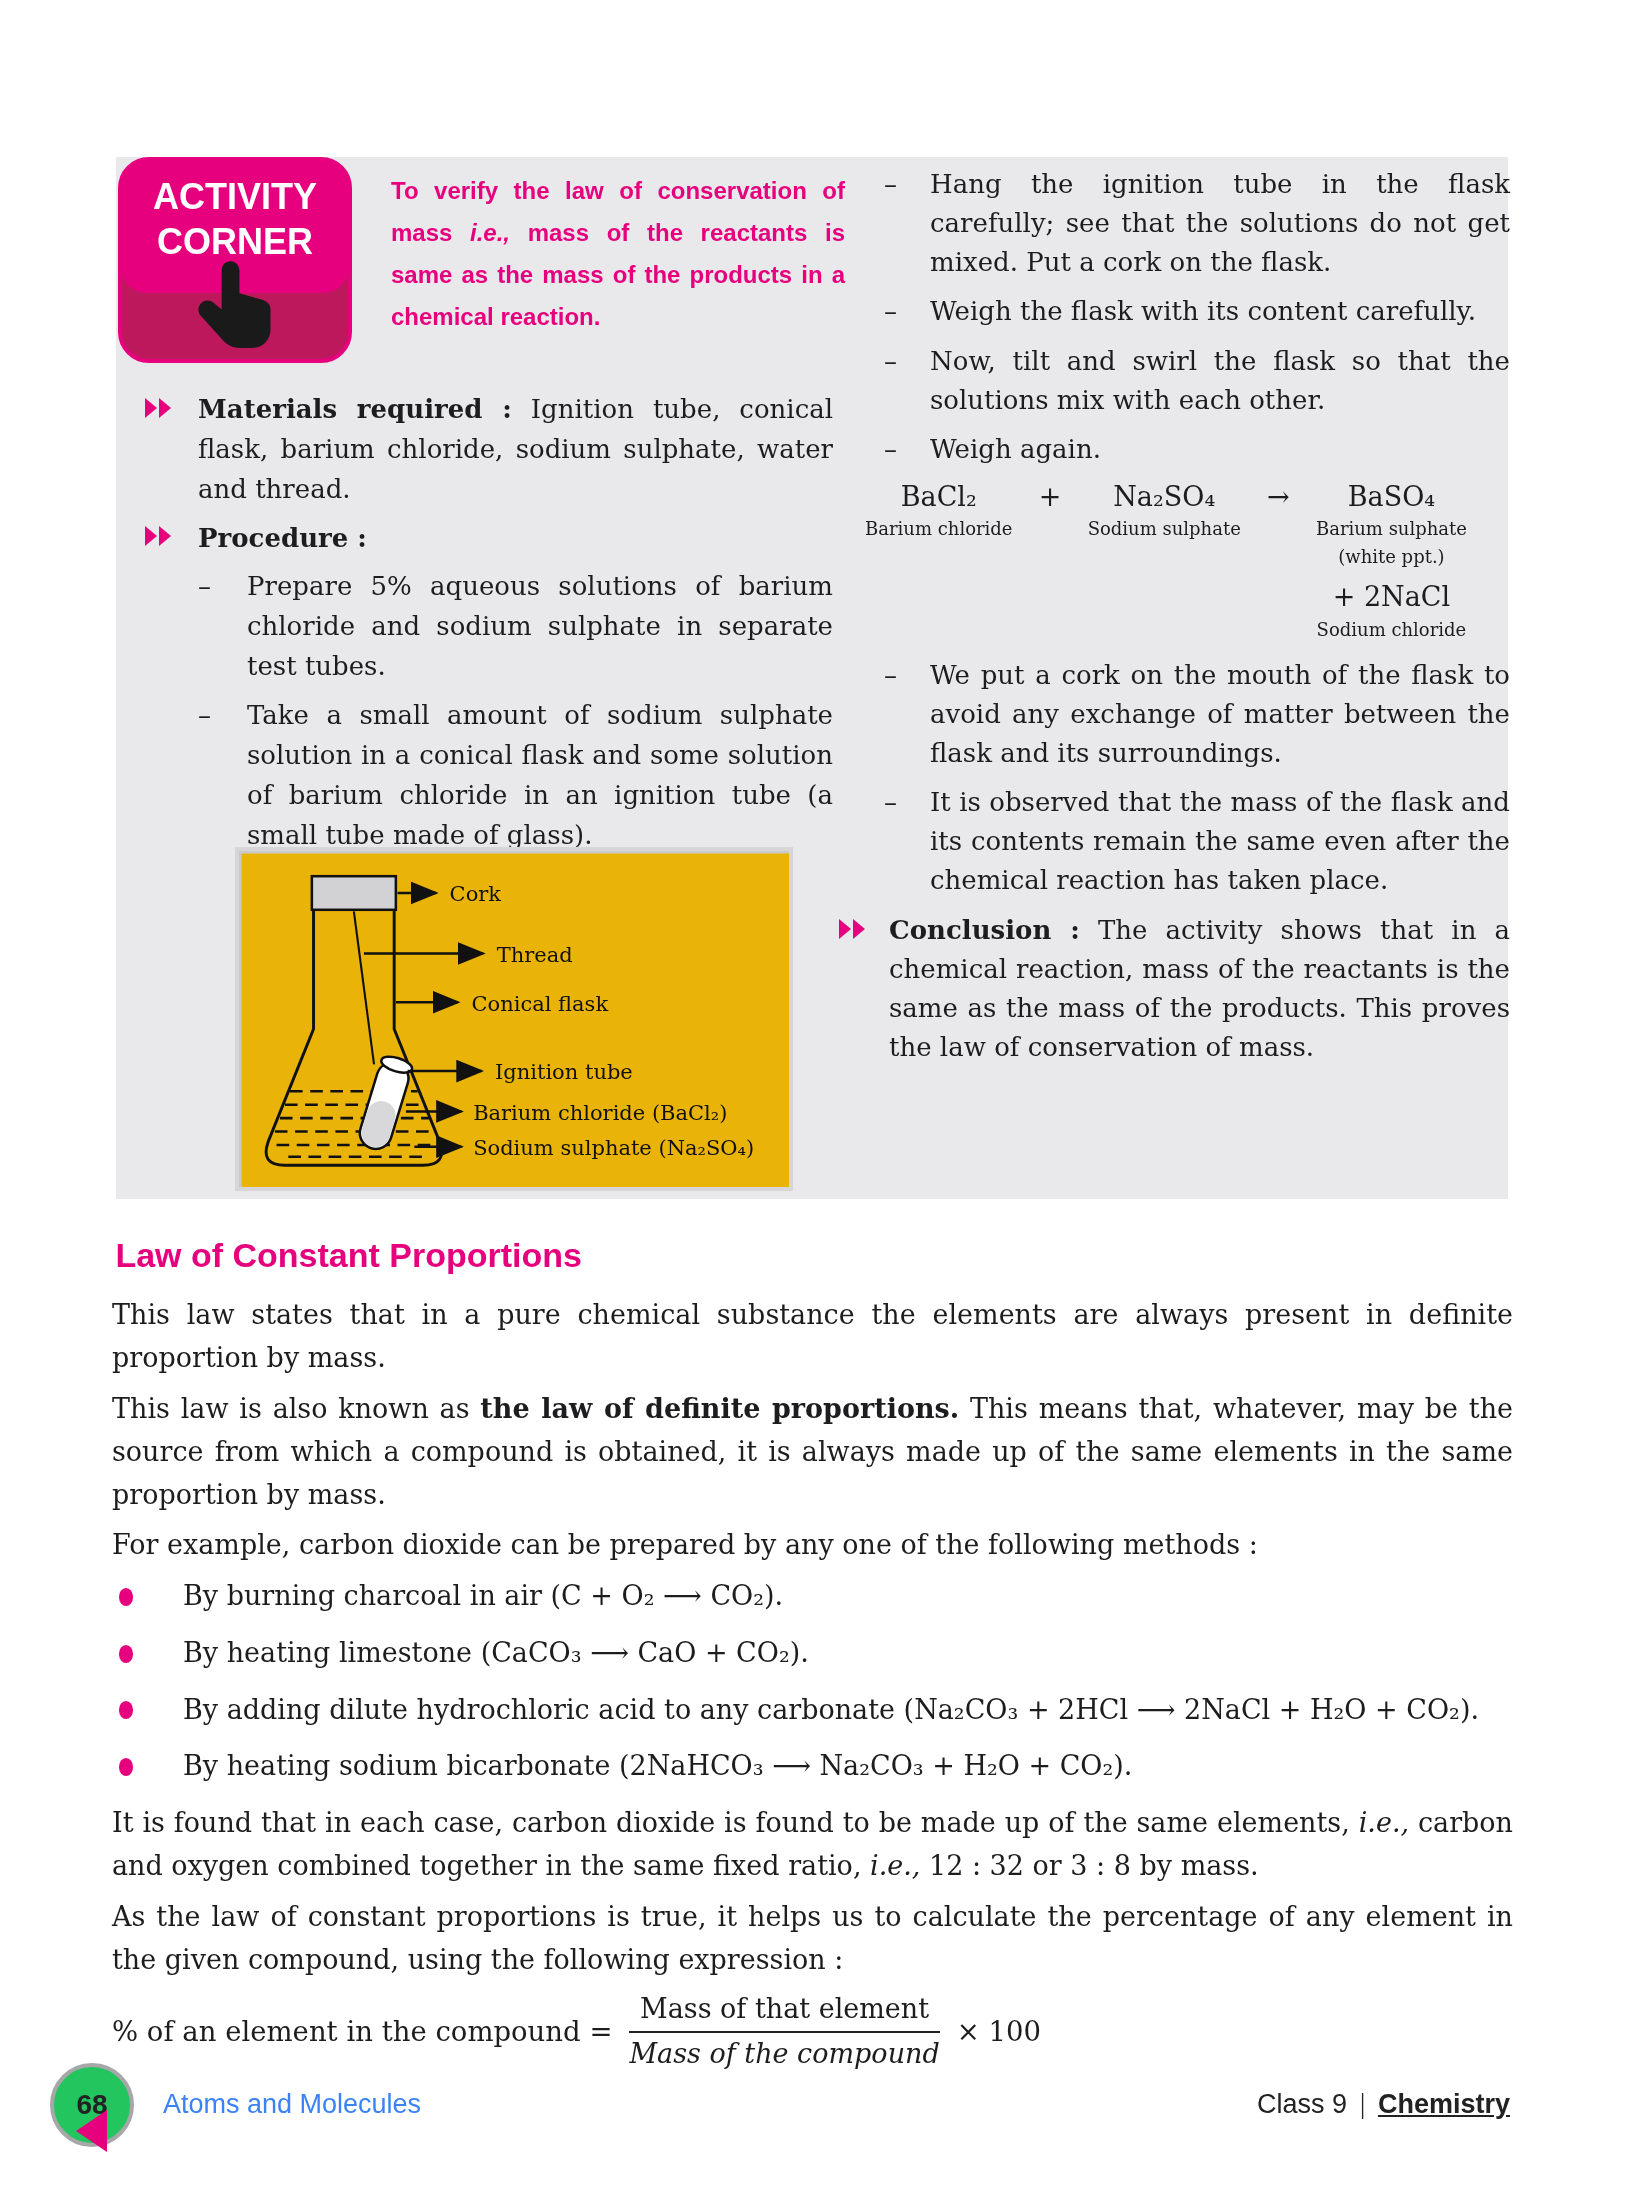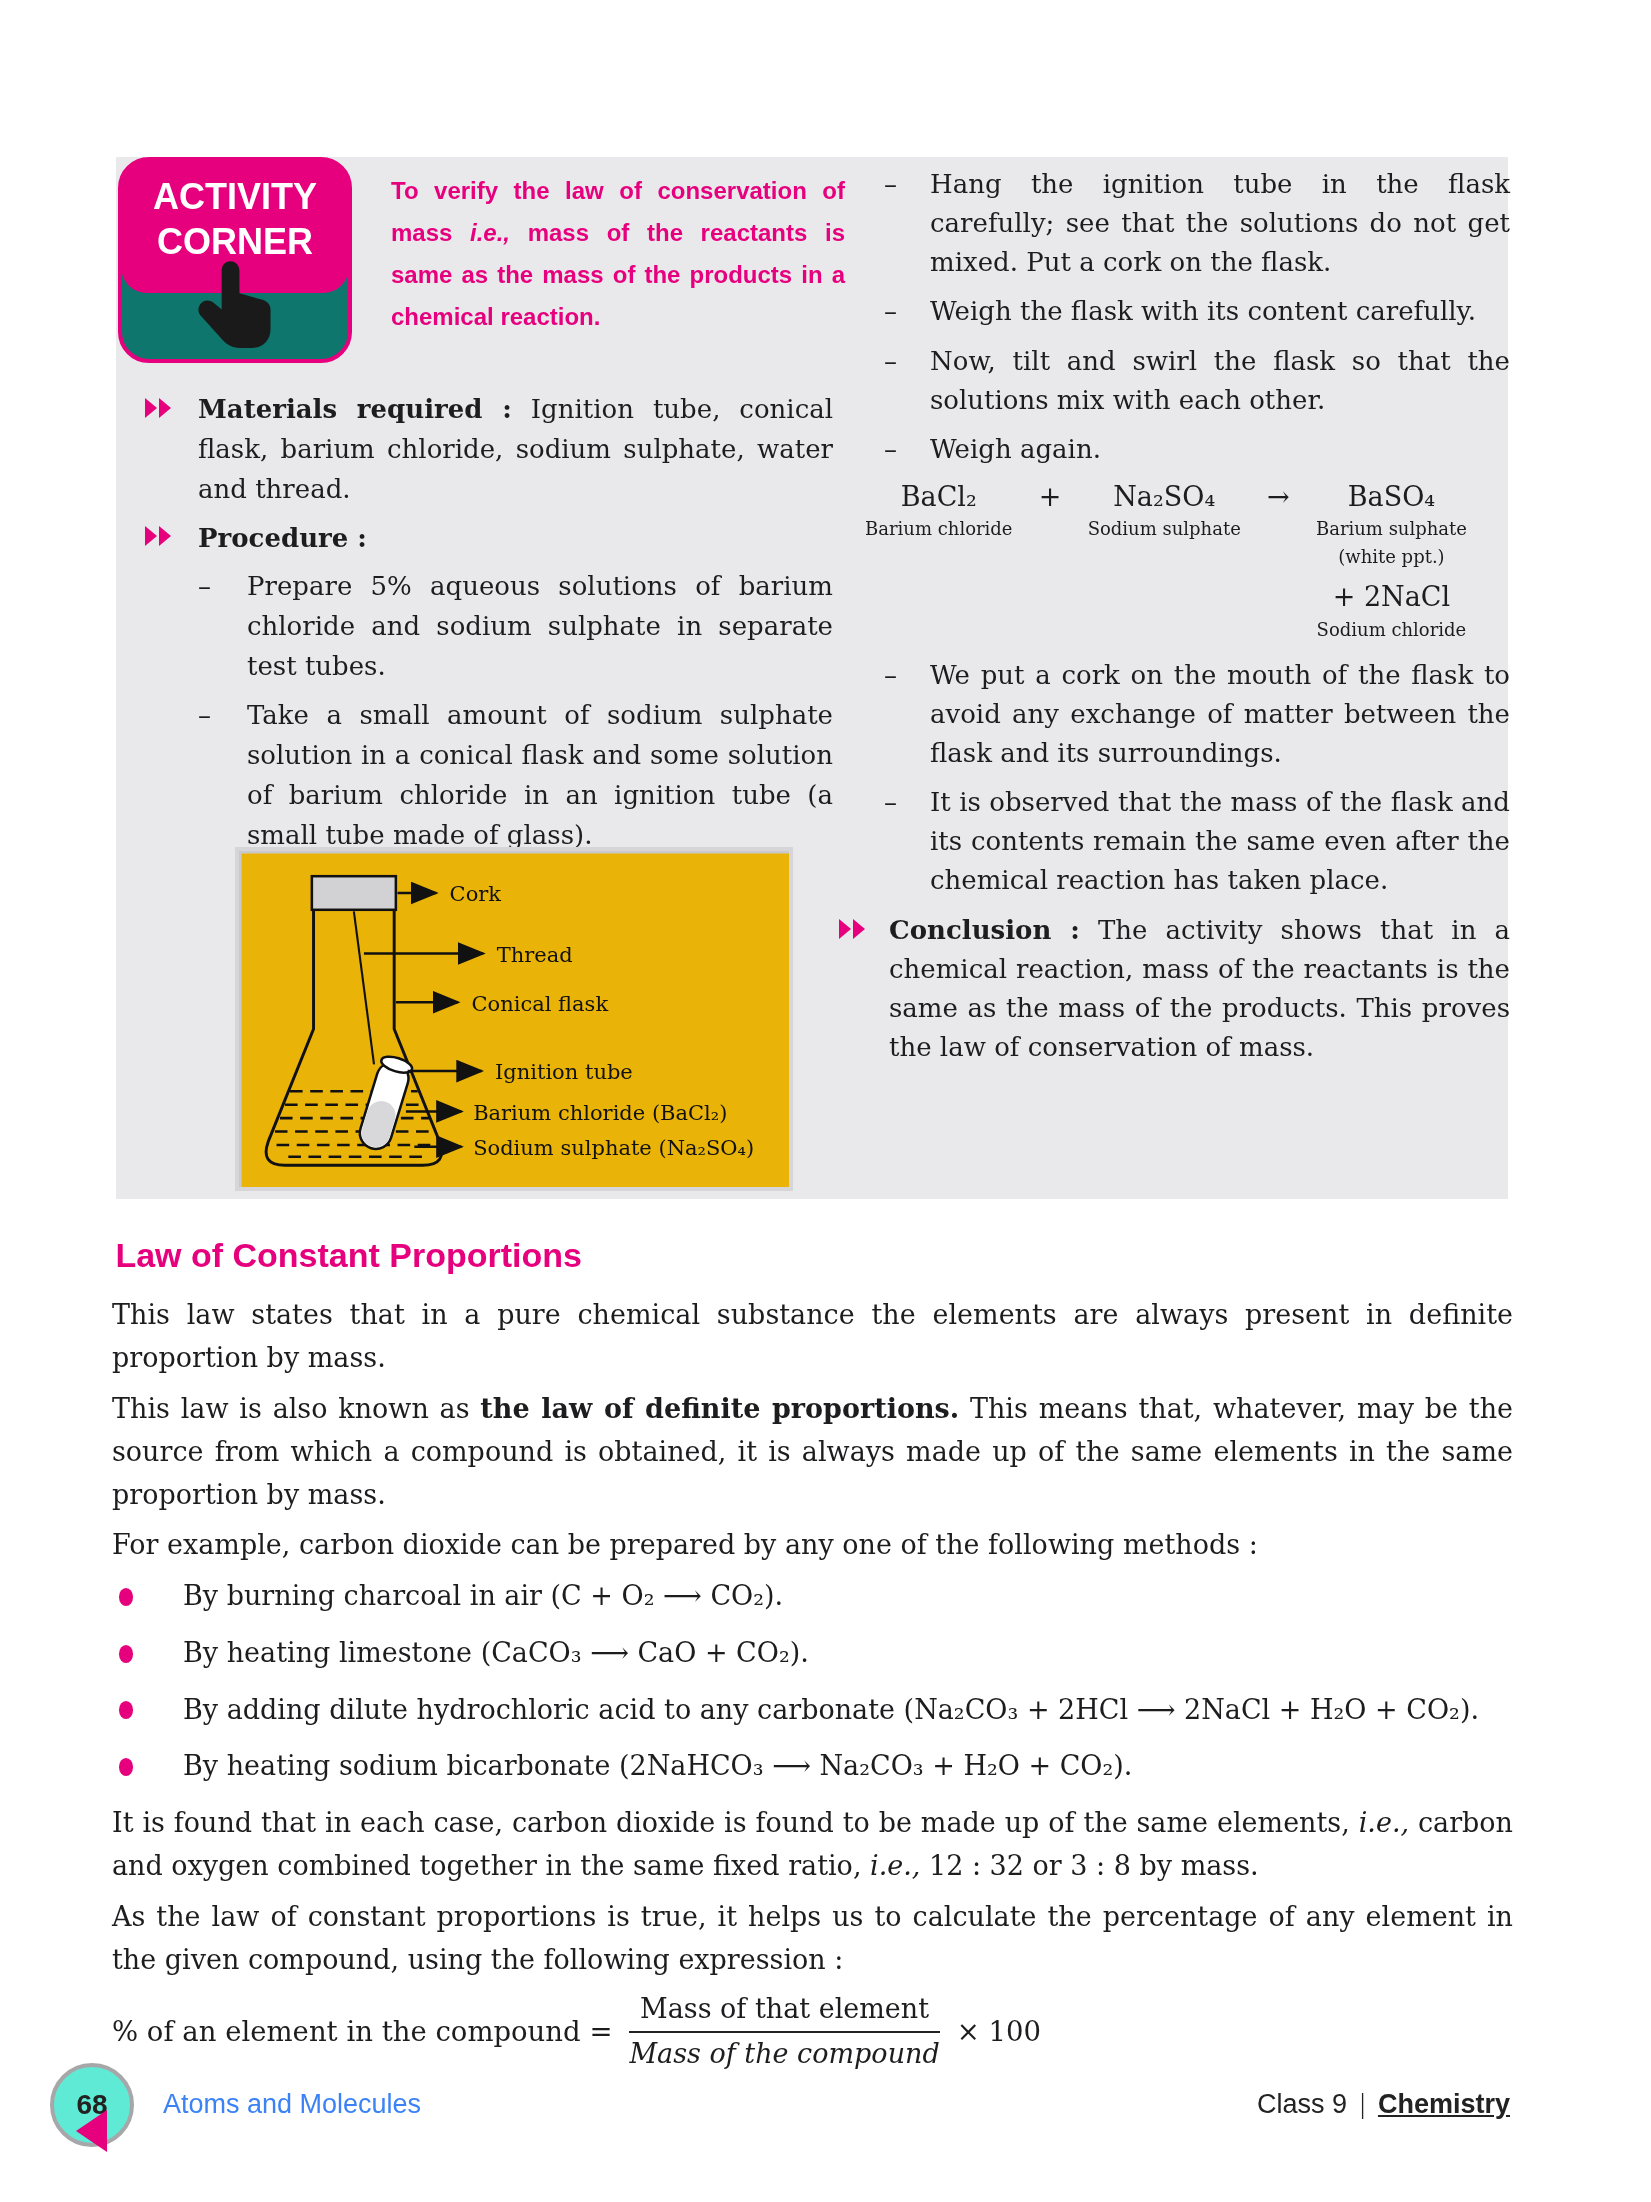--- a/index.html
+++ b/index.html
@@ -9,21 +9,21 @@
     font-family:"DejaVu Serif","DejaVu Sans",serif;
     overflow:hidden;
   }
   .panel {
     position:absolute; left:116px; top:157px; width:1392px; height:1042px;
     background:#E9E9EB;
   }
   
   .badge {
     position:absolute; left:118px; top:157px; width:234px; height:206px;
-    background:#0f766e; border:4.3px solid #E6007E; border-radius:31px; z-index:3;
+    background:#be185d; border:4.3px solid #E6007E; border-radius:31px; z-index:3;
   }
   .badge-top {
     position:absolute; left:-0.9px; top:-0.9px; right:-0.9px; height:133px;
     background:#E6007E; border-radius:26px;
     color:#fff; text-align:center; padding-top:13.8px;
     font-family:"Liberation Sans","DejaVu Sans",sans-serif;
     font-weight:bold; font-size:36px; line-height:45px; letter-spacing:0;
   }
   .badge-hand { position:absolute; left:50%; transform:translateX(-50%); top:93px; width:74px; height:105px; z-index:4; }
   
@@ -74,21 +74,21 @@
   .bullets { margin:6.9px 0 3.4px 0; }
   .bullet-item { position:relative; padding-left:71px; font-size:27px; line-height:43px; margin-bottom:13.8px; }
   .bullet-item .dot { position:absolute; left:6.9px; top:13.8px; width:14.6px; height:18px; border-radius:50%; background:#E6007E; }
   .formula { display:flex; align-items:center; gap:17px; margin-top:12px; font-size:27.5px; }
   .frac { display:inline-block; text-align:center; font-size:27px; }
   .frac .num { display:block; border-bottom:2.6px solid #222; padding:0 8.6px 6.9px; }
   .frac .den { display:block; padding-top:5.2px;font-style:italic; }
   
   .pg-circle {
     position:absolute; left:50px; top:2063px; width:84px; height:84px;
-    border:4.3px solid #a7a7a9; border-radius:50%; background:#5eead4;
+    border:4.3px solid #a7a7a9; border-radius:50%; background:#22c55e;
     display:flex; align-items:center; justify-content:center;
     font-family:"Liberation Sans","DejaVu Sans",sans-serif; font-weight:bold; font-size:28px; color:#222; z-index:2;
   }
   .pg-arrow {
     position:absolute; left:76px; top:2110px; width:0; height:0; z-index:3;
     border-top:21.5px solid transparent; border-bottom:21.5px solid transparent; border-right:31px solid #E6007E;
   }
   .footer-chapter {
     position:absolute; left:163px; top:2089px;
     font-family:"Liberation Sans","DejaVu Sans",sans-serif; font-size:27px; color:#3b82f6;

